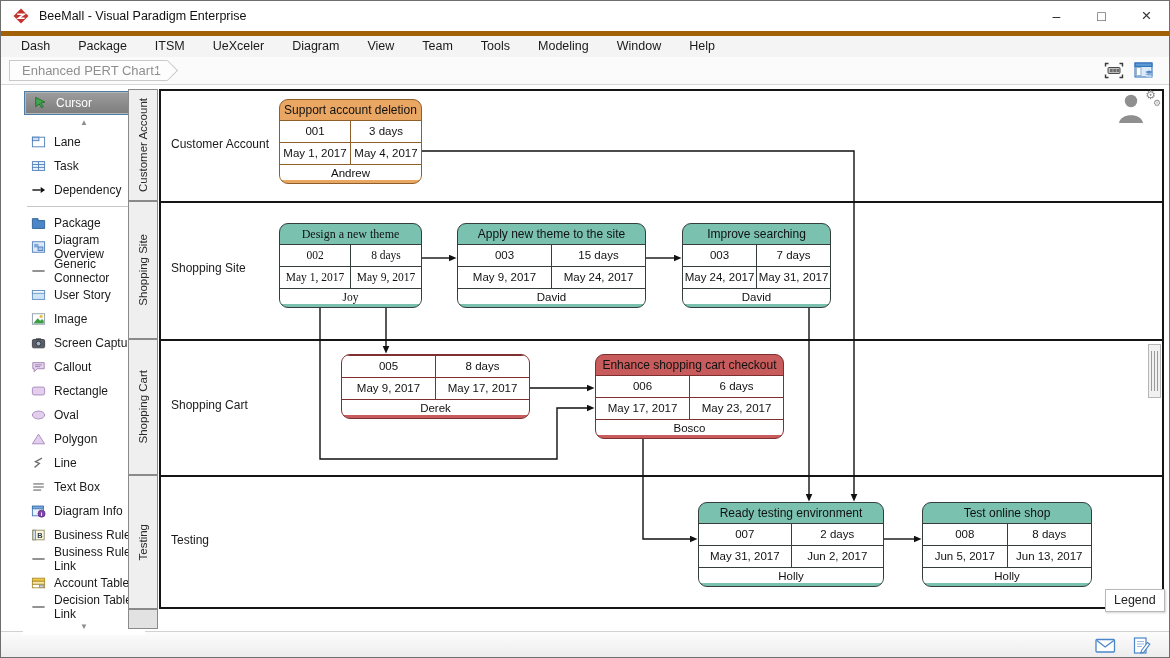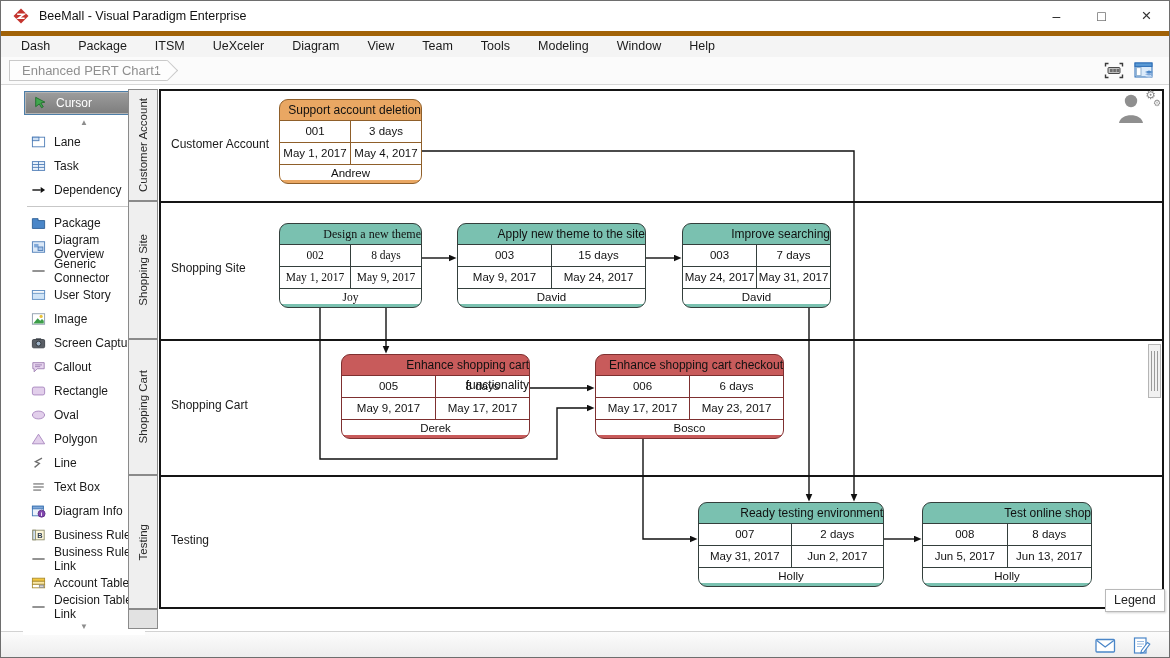--- a/index.html
+++ b/index.html
@@ -44,21 +44,21 @@
 
   
   .frame { position:absolute; left:158px; top:4px; width:1005px; height:520px; border:2px solid #151515; }
   .divider { position:absolute; left:158px; width:1005px; height:2px; background:#151515; }
   .lane-label { position:absolute; left:170px; font-size:12px; color:#1a1a1a; }
 
   svg.wires { position:absolute; left:0; top:0; pointer-events:none; }
 
   
   .task { position:absolute; border:1.5px solid var(--bc); border-radius:9px; overflow:hidden; padding-bottom:3px; font-size:11.5px; color:#111; }
-  .task-header { height:20px; line-height:20px; text-align:right; font-size:12px; }
+  .task-header { height:20px; line-height:20px; text-align:center; font-size:12px; }
   .task-row { display:flex; background:#fff; border-top:1px solid var(--bc);align-items:center; }
   .task-row .cell { flex:1; height:21px; line-height:21px; text-align:center; }
   .task-row .cell + .cell { border-left:1px solid var(--bc); }
   .task-owner { background:#fff; border-top:1px solid var(--bc); height:16px; line-height:16px; text-align:center; }
 
   .person { position:absolute; left:1116px; top:6px; width:40px; height:40px; }
   .person .gear1 { position:absolute; right:1px; top:-3px; font-size:12px; color:#8f8f8f; }
   .person .gear2 { position:absolute; right:-4px; top:7px; font-size:9px; color:#8f8f8f; }
 
   .grip { position:absolute; left:1147px; top:259px; width:13px; height:54px; background:#f1f1f1; border:1px solid #b5b5b5; display:flex; justify-content:center; gap:2px; padding:6px 0; }
@@ -432,21 +432,20 @@
           <span class="cell">7 days</span>
         </div>
       <div class="task-row">
           <span class="cell">May 24, 2017</span>
           <span class="cell">May 31, 2017</span>
         </div>
       <div class="task-owner">David</div>
     </div>
 
     <div class="task" style="left: 340px; top: 269px; width: 189px; background: rgb(200, 91, 91); border-color: rgb(126, 48, 48); --bc: #7E3030;">
-      <div class="task-header">Enhance shopping cart functionality</div>
       <div class="task-row">
           <span class="cell">005</span>
           <span class="cell">8 days</span>
         </div>
       <div class="task-row">
           <span class="cell">May 9, 2017</span>
           <span class="cell">May 17, 2017</span>
         </div>
       <div class="task-owner">Derek</div>
     </div>

